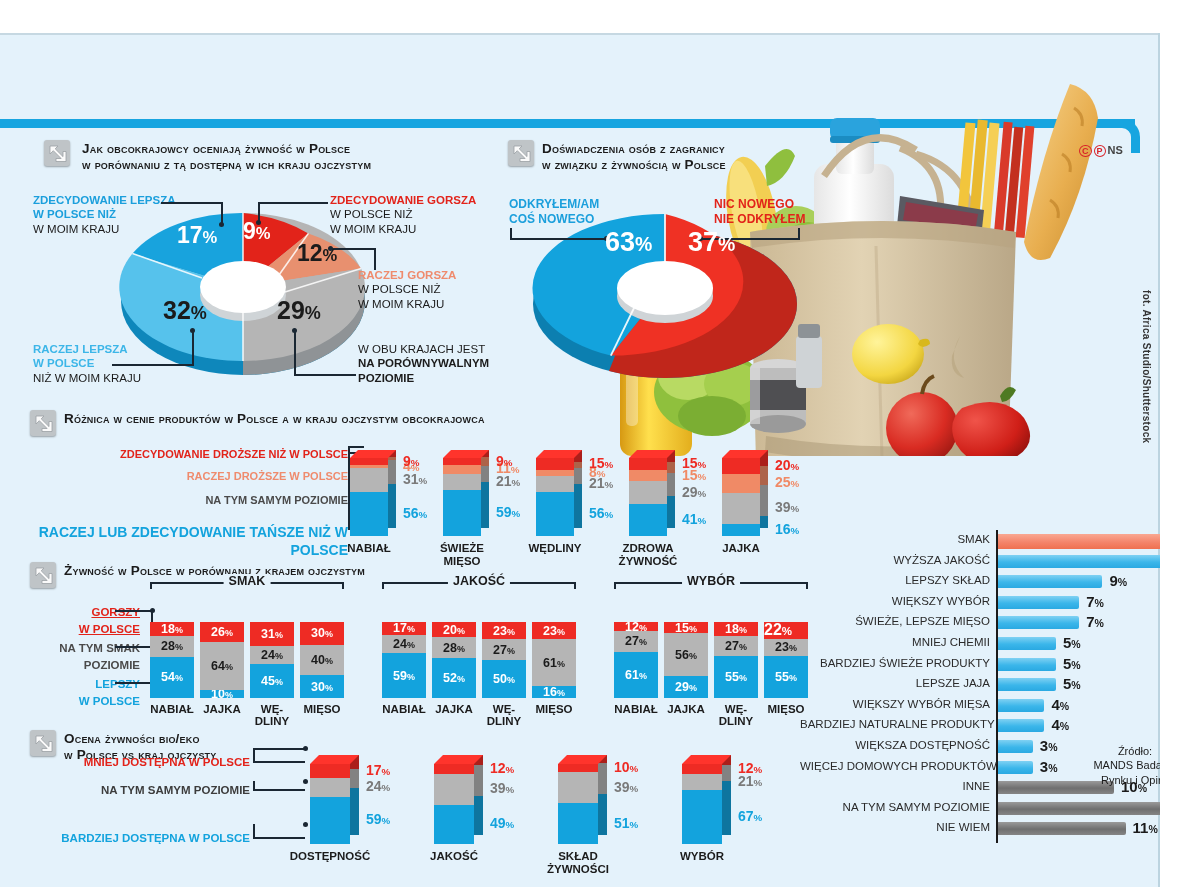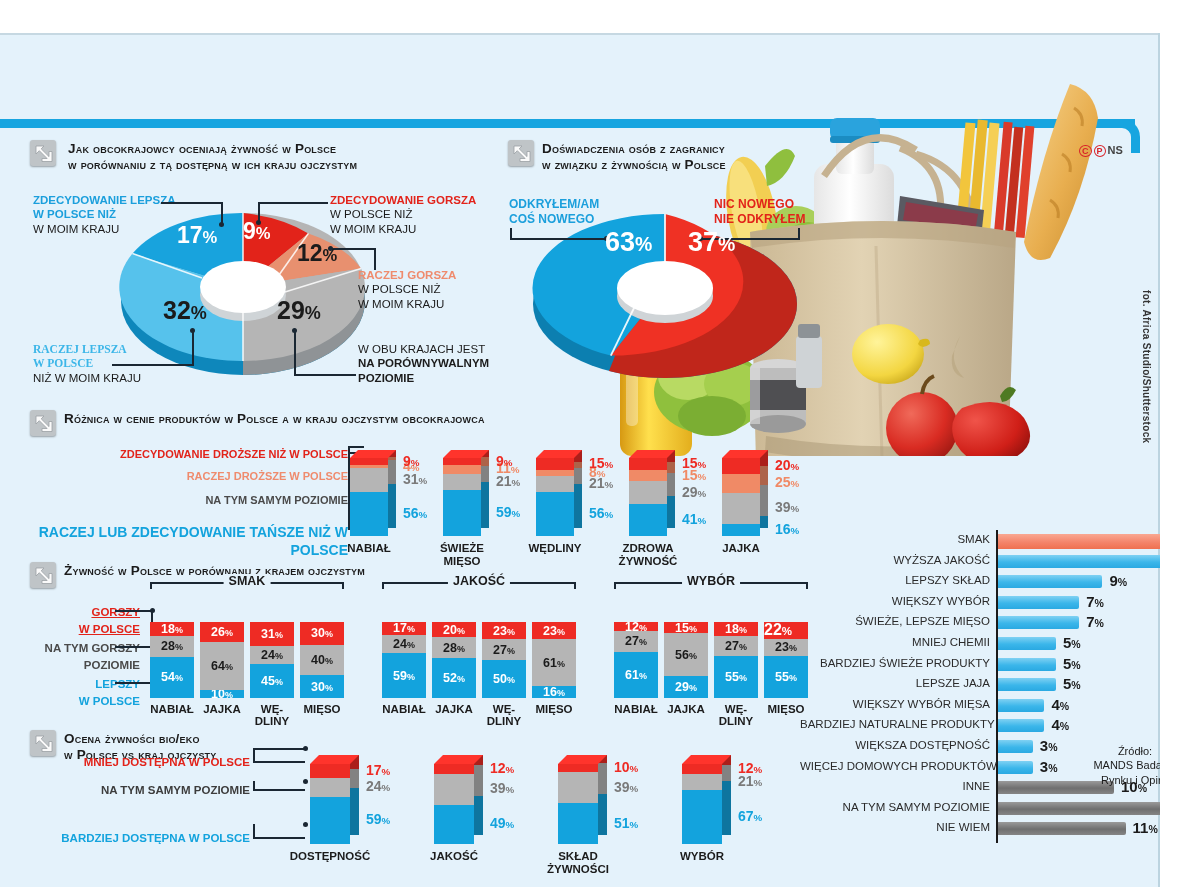--- a/index.html
+++ b/index.html
@@ -48,21 +48,21 @@
   .sec-title.s12{ font-size:12.5px; }
 
   
   .sc{ font-variant:small-caps; }
 
   
   .donut-wrap{ position:absolute; }
   .lbl{ position:absolute; line-height:1.25; }
   .lbl b{ font-weight:bold; }
   .c-blue{ color:#1b9fdc; }
-  .c-ltblue{ color:#3cb6e8;font-family:Liberation Serif, serif; }
+  .c-ltblue{ color:#3cb6e8; }
   .c-red{ color:#e2231a; }
   .c-salmon{ color:#ef8b6d; }
   .c-dark{ color:#1b1b1b; }
 
   .leader{ position:absolute; background:#1a2733; }
   .dotm{ position:absolute; width:5px;height:5px;border-radius:50%;background:#1a2733; }
   .barlabel{ position:absolute; font-size:11.5px; font-weight:bold; text-align:center;
              color:#1b1b1b; line-height:1.1; }
 
   .pct{ position:absolute; font-weight:bold; }
@@ -221,21 +221,21 @@
       <path d="M362,372 q40,-16 62,10 q16,26 -10,40 q-40,16 -58,-14 q-10,-22 6,-36z" fill="url(#pepG)"></path>
       <path d="M400,360 q8,-14 16,-6 q-6,12 -14,12z" fill="#4e7a22"></path>
     </svg>
   </div>
 
   <div class="credit" style="right:48px;top:290px;">fot. Africa Studio/Shutterstock</div>
   <div class="cp" style="left:1079px;top:144px;">
     <i>C</i><i>P</i><span>NS</span>
   </div>
 
-  <div class="sec-head" style="left:30px;top:140px;width:460px;gap:12px;">
+  <div class="sec-head" style="left:44px;top:140px;width:460px;gap:12px;">
     <span class="arrow-ico">
       <svg width="20" height="20" viewBox="0 0 20 20">
         <path d="M3,3 L11,3 L8.2,5.8 L16,13.6 L16,8.5 L19,8.5 L19,18.5 L9,18.5 L9,15.5 L14.1,15.5 L6.3,7.7 L3,11 Z" fill="#fafafa" stroke="#9a9fa3" stroke-width="0.8"></path>
       </svg>
     </span>
     <span class="sec-title s13 sc">
       <span>Jak obcokrajowcy oceniają żywność w Polsce</span><br>
       <span>w porównaniu z tą dostępną w ich kraju ojczystym</span>
     </span>
   </div>
@@ -509,21 +509,21 @@
       </svg>
     </span>
     <span class="sec-title s13 sc">Żywność w Polsce w porównanu z krajem ojczystym</span>
   </div>
 
   <div class="lbl" style="left:20px;top:604px;width:120px;text-align:right;font-size:11.5px;font-weight:bold;color:#e2231a;line-height:1.45;text-decoration:underline;">
     <span class="sc">GORSZY</span><br>
     <span class="sc">W POLSCE</span>
   </div>
   <div class="lbl" style="left:10px;top:640px;width:130px;text-align:right;font-size:11.5px;font-weight:bold;color:#4a4a4a;line-height:1.45;">
-    <span class="sc">NA TYM GORSZY</span><br>
+    <span class="sc">NA TYM SMAK</span><br>
     <span class="sc">POZIOMIE</span>
   </div>
   <div class="lbl" style="left:20px;top:676px;width:120px;text-align:right;font-size:11.5px;font-weight:bold;color:#13a3dd;line-height:1.45;">
     <span class="sc">LEPSZY</span><br>
     <span class="sc">W POLSCE</span>
   </div>
 
   <div class="leader" style="left:115px;top:610px;width:38px;height:2px;"></div>
   <div class="leader" style="left:115px;top:646px;width:38px;height:2px;"></div>
   <div class="leader" style="left:115px;top:682px;width:38px;height:2px;"></div>

